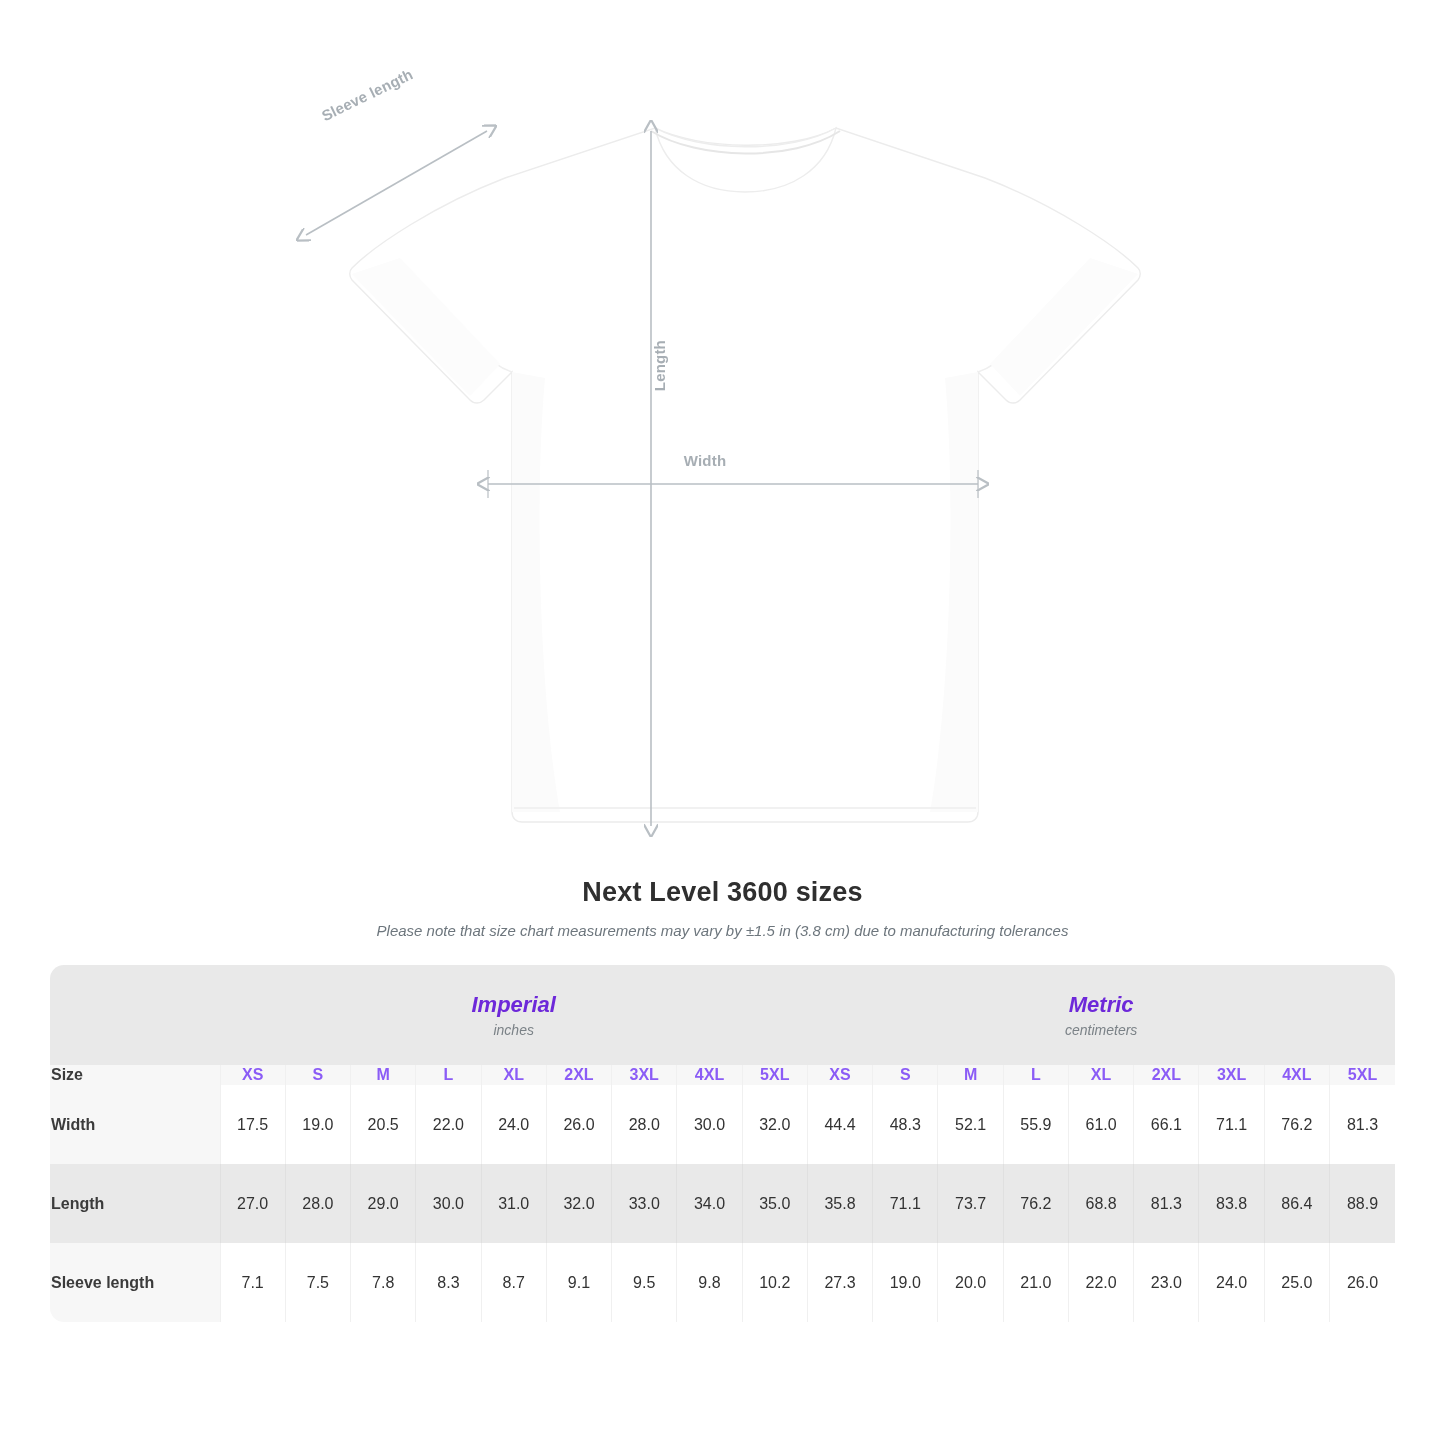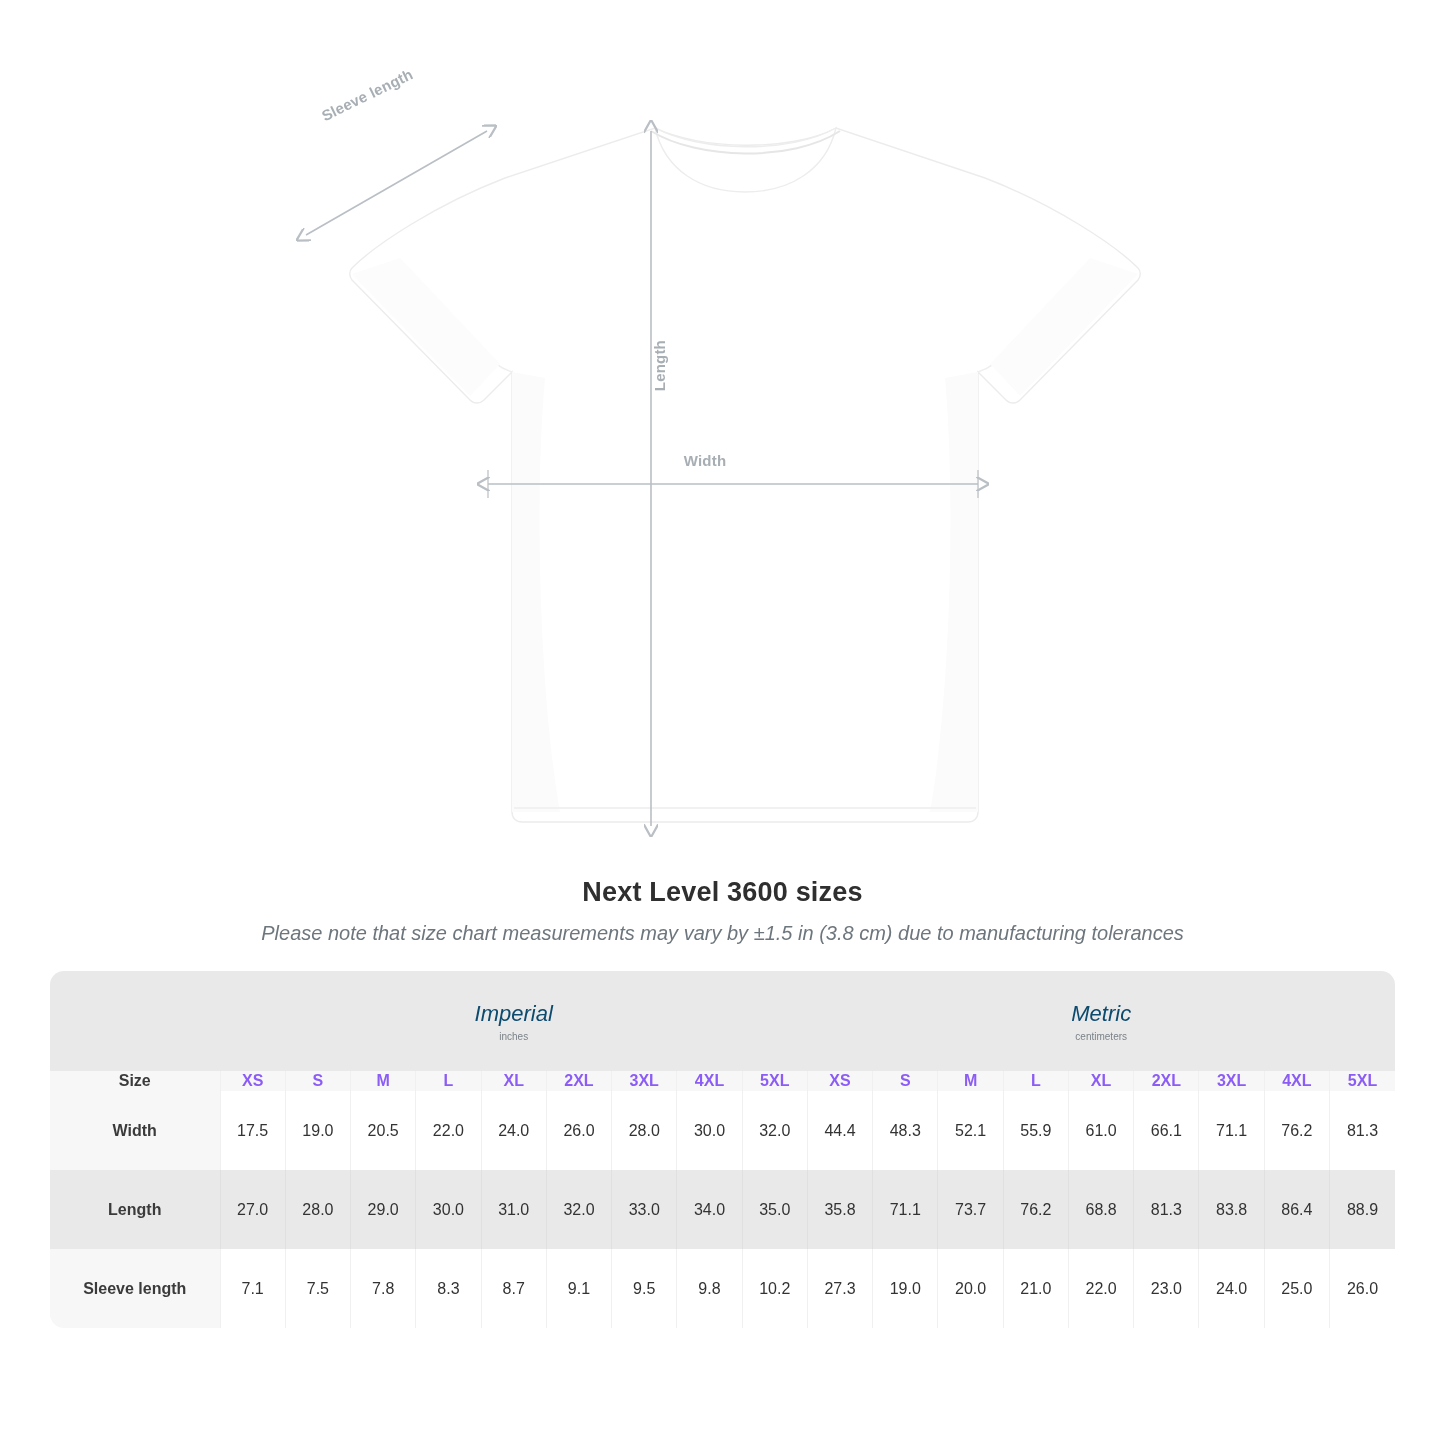--- a/index.html
+++ b/index.html
@@ -50,21 +50,21 @@
 
   
   .title-wrap { text-align: center; margin-top: 22px; }
   .chart-title {
     font-size: 27px;
     font-weight: bold;
     color: #2f2f2f;
     letter-spacing: 0.2px;
   }
   .chart-note {
-    font-size: 20px;
+    font-size: 15px;
     font-style: italic;
     color: #6d767d;
     margin-top: 14px;
   }
 
   
   .table-wrap {
     margin: 26px 50px 0 50px;
     border-radius: 14px;
     overflow: hidden;
@@ -73,38 +73,38 @@
   table { width: 100%; border-collapse: collapse; table-layout: fixed; }
 
   .unit-head td {
     background: #e9e9e9;
     height: 100px;
     text-align: center;
     vertical-align: middle;
   }
   .unit-title {
     font-size: 22px;
-    font-weight: normal;
+    font-weight: bold;
     font-style: italic;
-    color: #0c4a6e;
+    color: #6d28d9;
   }
   .unit-sub {
-    font-size: 10px;
+    font-size: 14px;
+    font-style: italic;
     color: #7b8287;
     margin-top: 4px;
   }
 
   tbody tr { height: 79px; }
   td, th { border: none; }
   .row-head {
     background: #f7f7f7;
     font-size: 16px;
     font-weight: bold;
     color: #3b3b3b;
-    text-align: center;
   }
   .row-alt .row-head { background: #e9e9e9; }
   .cell {
     text-align: center;
     font-size: 16px;
     color: #333333;
     background: #ffffff;
     border-left: 1px solid #f0f0f0;
   }
   .row-alt .cell { background: #e9e9e9; border-left: 1px solid #e0e0e0; }

